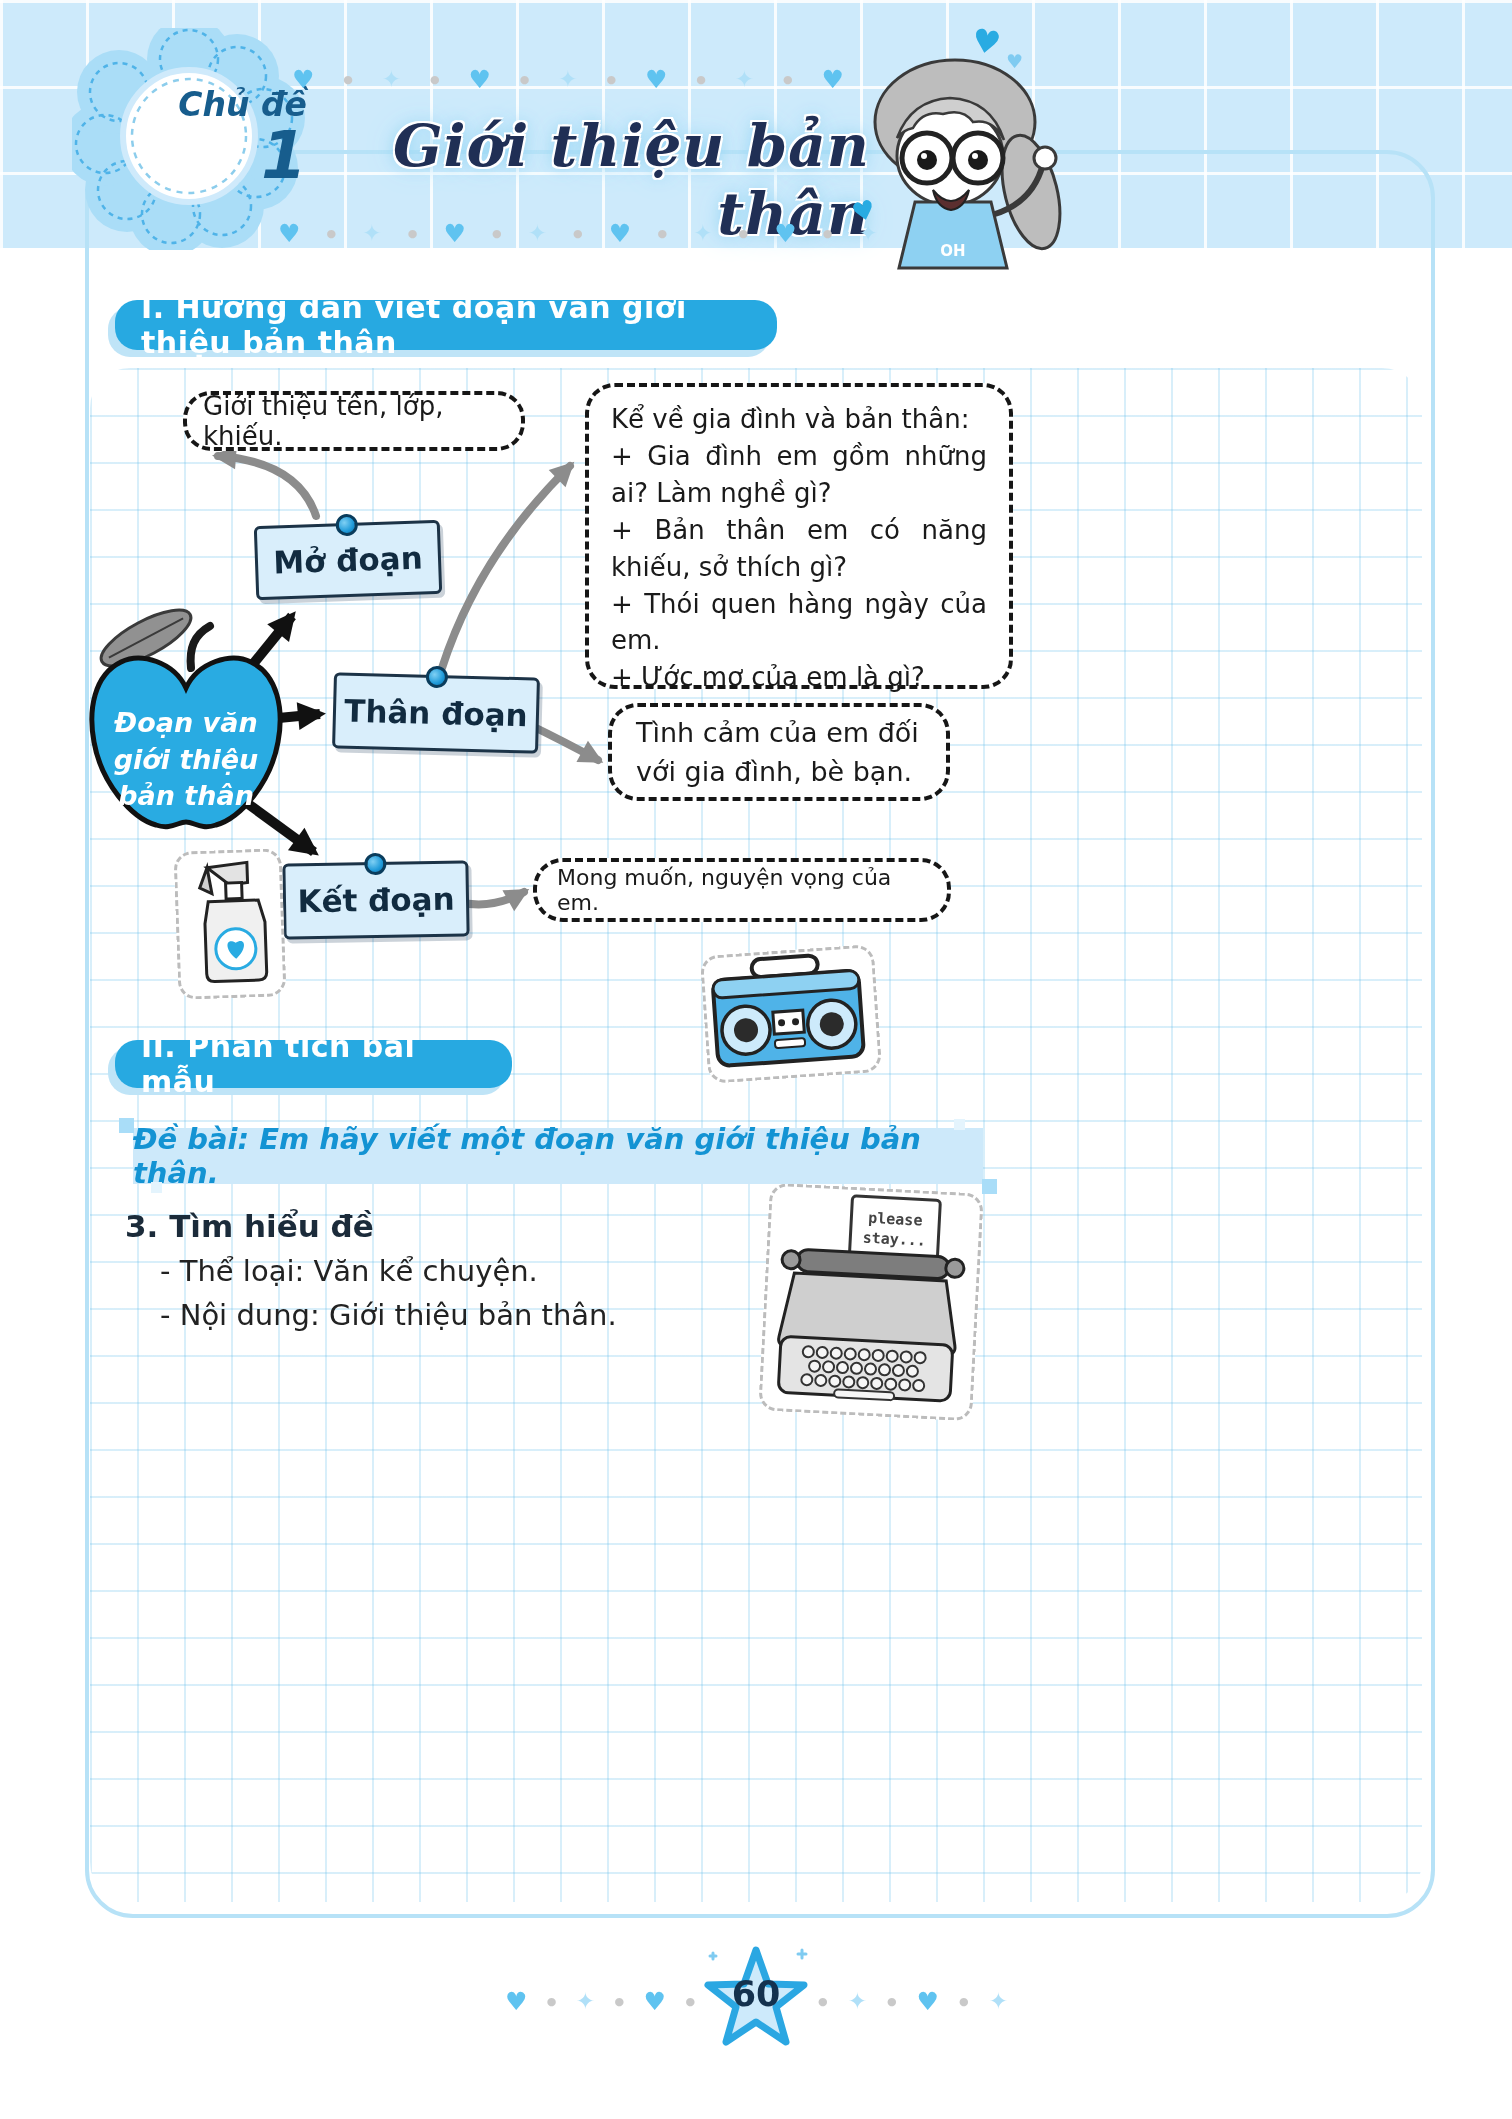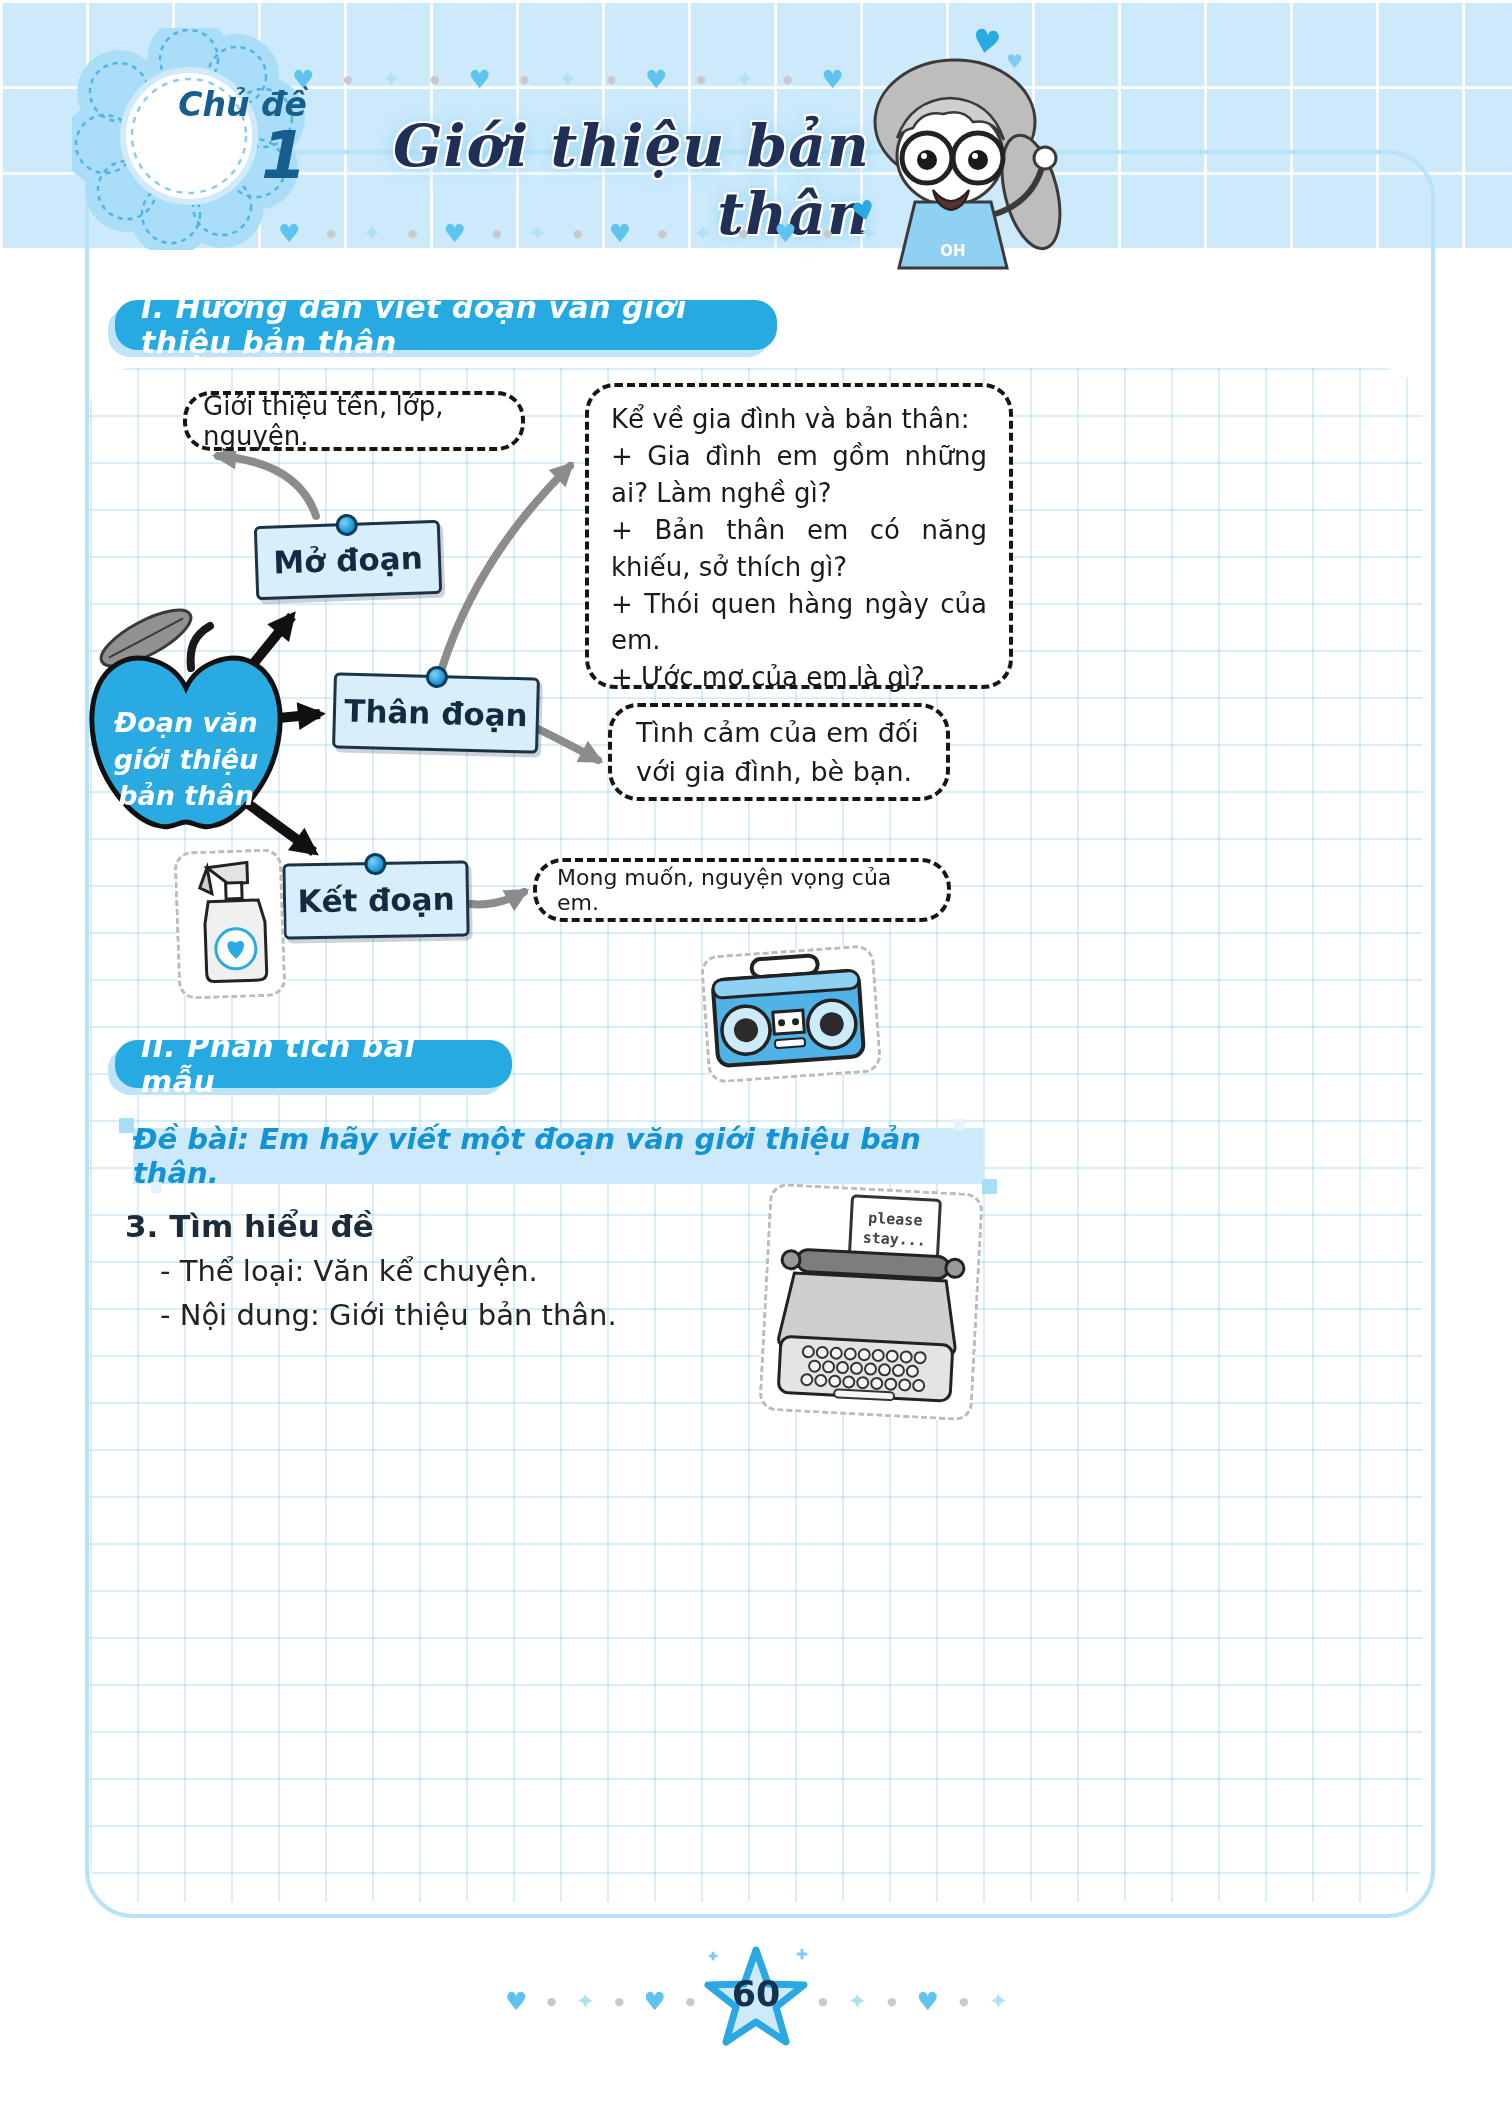--- a/index.html
+++ b/index.html
@@ -47,21 +47,21 @@
   .deco-heart{color:#5fc3f0;font-size:25px;line-height:1;}
   .deco-star{color:#b0e0f8;font-size:23px;line-height:1;}
   .deco-dot{color:#c9c9c9;font-size:11px;line-height:1;}
   .mini-heart{position:absolute;color:#29abe2;z-index:4;line-height:1;}
   
   .girl{position:absolute;left:845px;top:50px;width:222px;height:240px;z-index:3;}
   
   .banner{
     position:absolute;z-index:3;background:#27a9e1;color:#fff;border-radius:22px;
     display:flex;align-items:center;padding:0 26px;
-    font-style:italic;font-weight:bold;font-size:30px;letter-spacing:.5px;
+    font-weight:bold;font-size:30px;letter-spacing:.5px;
     box-shadow:-7px 7px 0 #bfe4f7;
   }
   #banner-s1{left:115px;top:300px;height:50px;width:610px;}
   #banner-s2{left:115px;top:1040px;height:48px;width:345px;}
   
   .debai{
     position:absolute;left:133px;top:1128px;width:850px;height:56px;z-index:3;
     background:#cde9fa;color:#1393d3;display:flex;align-items:center;justify-content:center;
     font-weight:bold;font-style:italic;font-size:29px;
   }
@@ -240,21 +240,21 @@
   <line x1="232" y1="690" x2="292" y2="616" stroke="#111" stroke-width="10" marker-end="url(#mb)"></line>
   <line x1="258" y1="720" x2="320" y2="714" stroke="#111" stroke-width="10" marker-end="url(#mb)"></line>
   <line x1="240" y1="798" x2="314" y2="852" stroke="#111" stroke-width="10" marker-end="url(#mb)"></line>
   <path d="M316 516 Q 298 462 218 456" fill="none" stroke="#8c8c8c" stroke-width="8" stroke-linecap="round" marker-end="url(#mg)"></path>
   <path d="M442 668 Q 478 556 570 466" fill="none" stroke="#8c8c8c" stroke-width="8" stroke-linecap="round" marker-end="url(#mg)"></path>
   <path d="M528 724 Q 565 742 598 760" fill="none" stroke="#8c8c8c" stroke-width="8" stroke-linecap="round" marker-end="url(#mg)"></path>
   <path d="M458 902 Q 492 910 524 892" fill="none" stroke="#8c8c8c" stroke-width="8" stroke-linecap="round" marker-end="url(#mg)"></path>
 </svg>
 
 <div class="dash" id="note-mo">
-  <span>Giới thiệu tên, lớp, nguyện.</span>
+  <span>Giới thiệu tên, lớp, khiếu.</span>
 </div>
 
 <div class="dash" id="note-than1">
   <div>Kể về gia đình và bản thân:</div>
   <div>+ Gia đình em gồm những ai? Làm nghề gì?</div>
   <div>+ Bản thân em có năng khiếu, sở thích gì?</div>
   <div>+ Thói quen hàng ngày của em.</div>
   <div>+ Ước mơ của em là gì?</div>
 </div>
 

